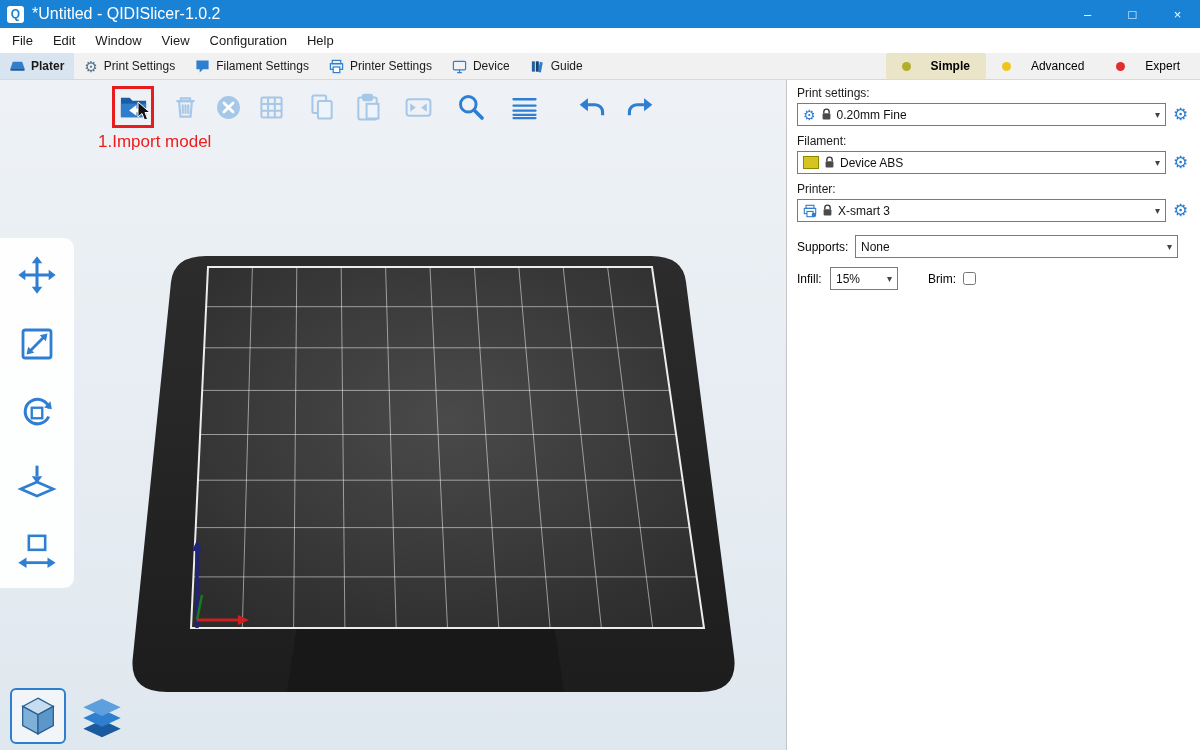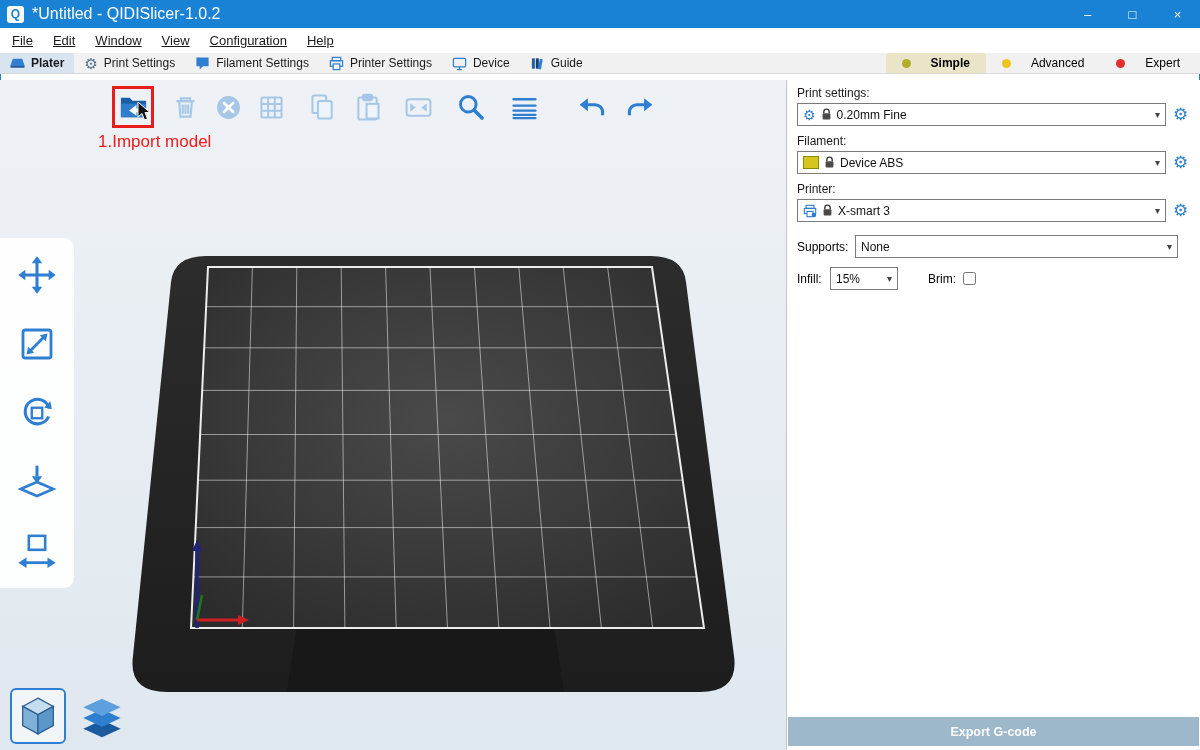--- a/index.html
+++ b/index.html
@@ -8,23 +8,23 @@
           box-shadow:inset 0 0 0 1px #1982d4;}
   
   .titlebar{height:28px;background:#1982d4;display:flex;align-items:center;color:#fff;}
   .app-icon{width:17px;height:17px;margin-left:7px;background:#fff;border-radius:3px;
             color:#1982d4;font-weight:bold;font-size:12px;display:flex;align-items:center;justify-content:center;}
   .titletext{font-size:16px;margin-left:8px;}
   .win-controls{margin-left:auto;display:flex;height:100%;}
   .win-btn{width:45px;height:100%;display:flex;align-items:center;justify-content:center;font-size:13px;}
   
   .menubar{height:25px;background:#fff;display:flex;align-items:center;padding-left:2px;}
-  .menu-item{font-size:13px;color:#1a1a1a;padding:0 10px;height:100%;display:flex;align-items:center;text-decoration:underline;}
-  
-  .tabbar{height:21px;background:#f1f1f1;border-bottom:1px solid #d8d8d8;display:flex;align-items:stretch;text-align:right;}
+  .menu-item{font-size:13px;color:#1a1a1a;padding:0 10px;height:100%;display:flex;align-items:center;}
+  
+  .tabbar{height:27px;background:#f1f1f1;border-bottom:1px solid #d8d8d8;display:flex;align-items:stretch;text-align:right;}
   .tab{display:flex;align-items:center;gap:6px;padding:0 10px;font-size:12px;color:#1a1a1a;}
   .tab.active{background:#d9e4f1;font-weight:bold;}
   .tab svg{display:block;}
   .modes{margin-left:auto;display:flex;align-items:stretch;margin-right:4px;}
   .mode{display:flex;align-items:center;gap:20px;padding:0 16px;font-size:12px;}
   .mode.active{background:#eae4c9;font-weight:bold;border-radius:2px;}
   .dot{width:9px;height:9px;border-radius:50%;display:inline-block;}
   
   .viewport{position:absolute;top:80px;left:0;width:786px;height:670px;
             background:linear-gradient(180deg,#eef2f6 0%,#e6ecf2 55%,#e0e8ef 100%);overflow:hidden;}
@@ -377,16 +377,15 @@
     <div class="inline-row inf-row">
       <span class="inf-lbl">Infill:</span>
       <div class="combo infill">
         <span>15%</span>
         <span class="chev">▾</span>
       </div>
       <span class="brim-lbl">Brim:</span>
       <input type="checkbox" class="brim-check" style="">
     </div>
 
-    <button class="export">Export G-code</button>
   </div>
 
 </div>
 
 </body></html>

